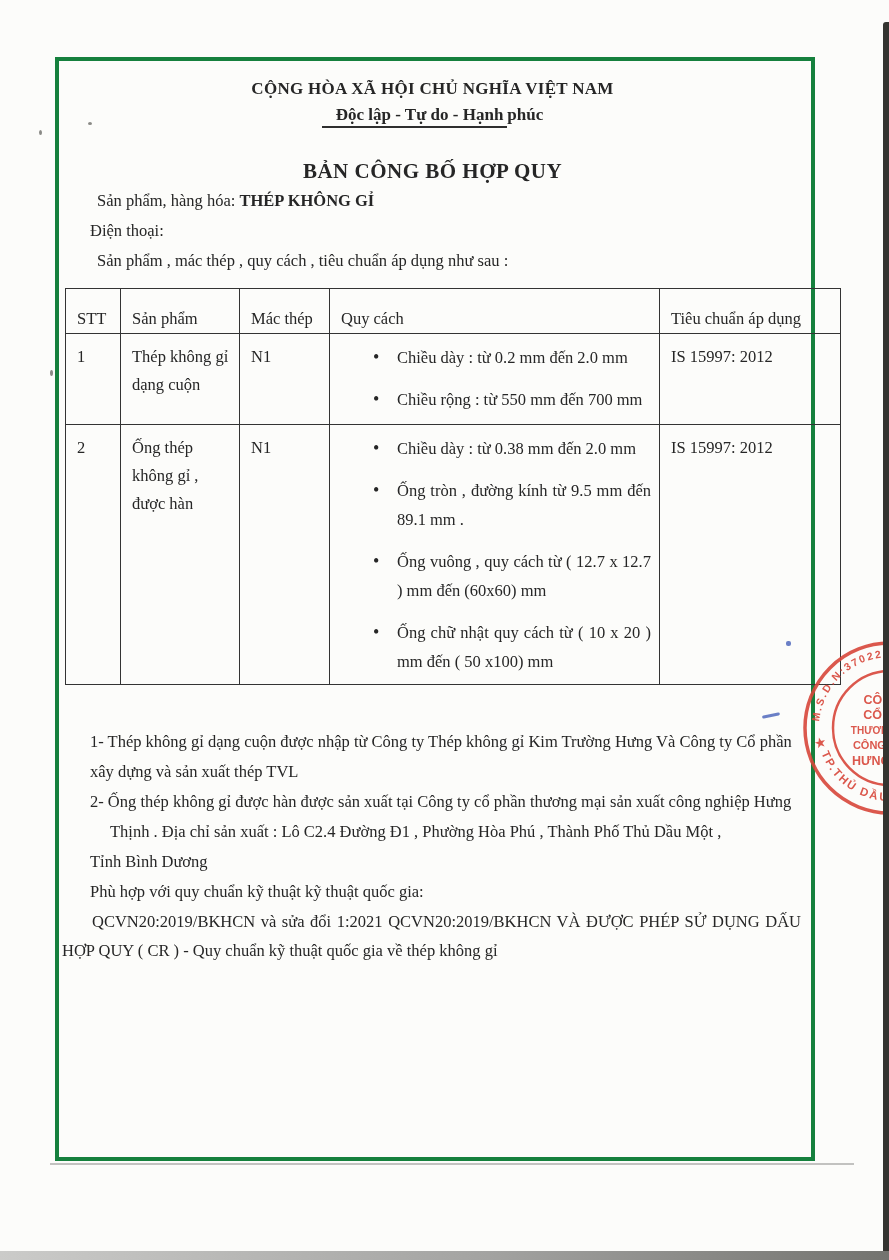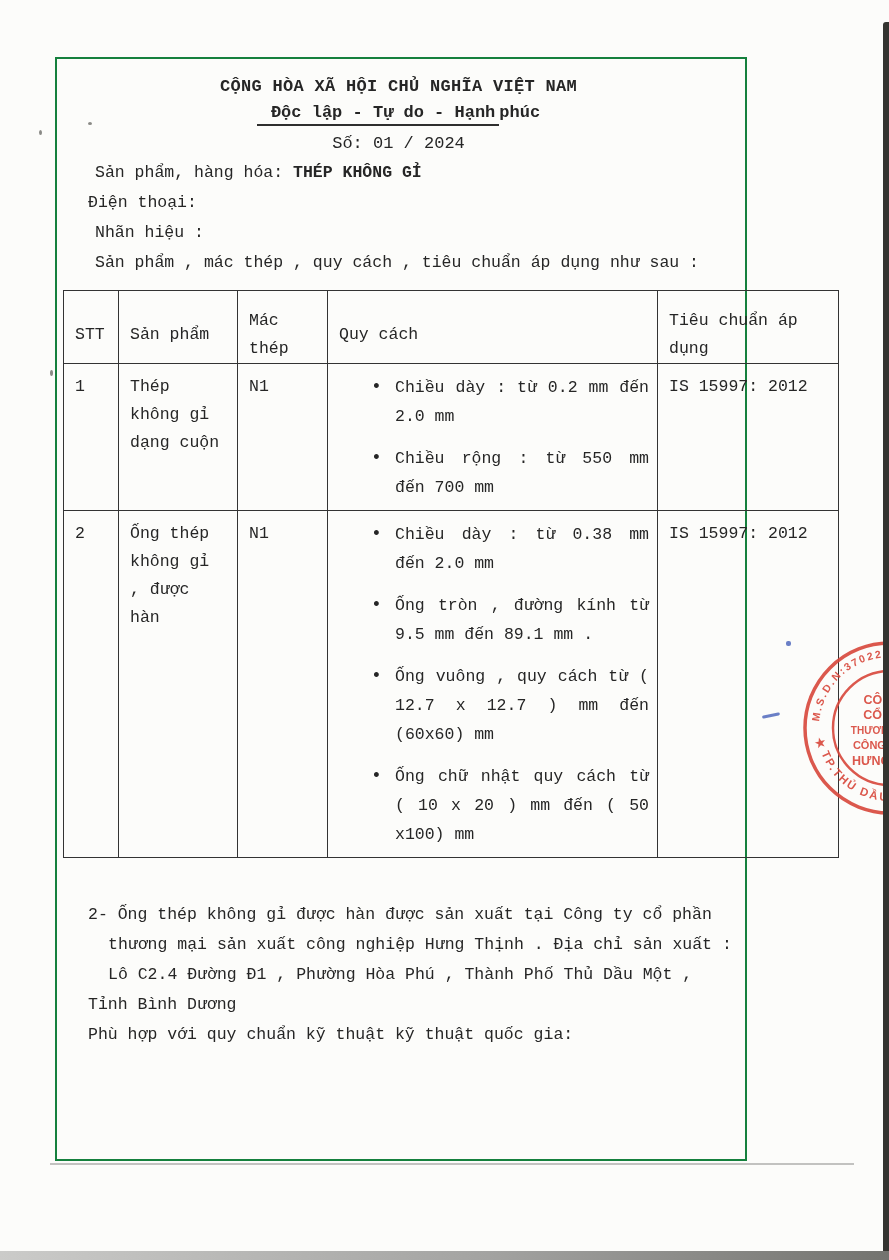--- a/index.html
+++ b/index.html
@@ -7,23 +7,22 @@
   body {
     position:relative;
     width:889px; height:1260px;
     background:#fcfcfa;
     overflow:hidden;
     font-family:"Liberation Serif", serif;
     color:#262626;
   }
   .doc-border {
     position:absolute; left:55px; top:57px;
-    width:692px; height:1104px;
-    border:2px solid #15803d;
-    font-family:Liberation Mono, monospace;
+    width:760px; height:1104px;
+    border:4px solid #15803d;
   }
   .content {
     position:absolute; inset:0;
     padding:12px 36px 0 31px;
   }
   .hdr-national { text-align:center; font-size:17px; font-weight:bold; line-height:26px; margin-top:3px; letter-spacing:.3px; }
   .hdr-motto { text-align:center; font-size:17px; font-weight:bold; line-height:26px; }
   .hdr-motto .u { border-bottom:2px solid #2e2e2e; padding:0 4px 2px 14px; }
   .hdr-motto .tail { margin-left:0; }
   .doc-title { text-align:center; font-size:21px; font-weight:bold; letter-spacing:.5px; margin-top:28px; line-height:30px; }
@@ -100,25 +99,24 @@
 <body>
 
 <div class="doc-border">
   <div class="content">
 
     <div class="hdr-national">CỘNG HÒA XÃ HỘI CHỦ NGHĨA VIỆT NAM</div>
     <div class="hdr-motto">
       <span class="u">Độc lập - Tự do - Hạnh</span><span class="tail">phúc</span>
     </div>
 
-    <div class="doc-number">Số: 01 / 2024</div>
+    <div class="doc-title">BẢN CÔNG BỐ HỢP QUY</div>
 
     <p class="body-line ind"><span>Sản phẩm, hàng hóa: </span><span class="bold">THÉP KHÔNG GỈ</span></p>
     <p class="body-line">Điện thoại:</p>
-    <p class="body-line ind">Nhãn hiệu :</p>
     <p class="body-line ind">Sản phẩm , mác thép , quy cách , tiêu chuẩn áp dụng như sau :</p>
 
     <table class="spec-table">
       <colgroup>
         <col class="col-stt">
           <col class="col-prod">
           <col class="col-grade">
           <col class="col-spec">
           <col class="col-std">
       </colgroup>
@@ -151,24 +149,26 @@
             <div class="spec-item">Ống tròn , đường kính từ 9.5 mm đến 89.1 mm .</div>
             <div class="spec-item">Ống vuông , quy cách từ ( 12.7 x 12.7 ) mm đến (60x60) mm</div>
             <div class="spec-item">Ống chữ nhật quy cách từ ( 10 x 20 ) mm đến ( 50 x100) mm</div>
           </td>
           <td>IS 15997: 2012</td>
         </tr>
       </tbody>
     </table>
 
     <div class="notes">
+      <p>1-  Thép không gỉ dạng cuộn được nhập từ Công ty Thép không gỉ Kim Trường Hưng Và Công ty Cổ phần xây dựng và sản xuất thép TVL</p>
       <p class="note-hang">2-  Ống thép không gỉ được hàn được sản xuất tại Công ty cổ phần thương mại sản xuất công nghiệp Hưng Thịnh . Địa chỉ sản xuất : Lô C2.4 Đường Đ1 , Phường Hòa Phú , Thành Phố Thủ Dầu Một ,</p>
       <p>Tỉnh Bình Dương</p>
       <p>Phù hợp với quy chuẩn kỹ thuật kỹ thuật quốc gia:</p>
     </div>
+    <p class="final-para">QCVN20:2019/BKHCN và sửa đổi 1:2021 QCVN20:2019/BKHCN VÀ ĐƯỢC PHÉP SỬ DỤNG DẤU HỢP QUY ( CR ) -  Quy chuẩn kỹ thuật quốc gia về thép không gỉ</p>
 
   </div>
 </div>
 
 <svg class="stamp" viewBox="0 0 260 240" width="260" height="240">
   <circle cx="120" cy="116" r="85" fill="none" stroke="#d8473b" stroke-width="3.5"></circle>
   <circle cx="120" cy="116" r="57" fill="none" stroke="#d8473b" stroke-width="2.5"></circle>
   <defs>
     <path id="arcTop" d="M 49.3 109.8 A 71 71 0 0 1 178.2 75.3"></path>
     <path id="arcBottom" d="M 51.4 141 A 73 73 0 0 0 188.6 141"></path>

